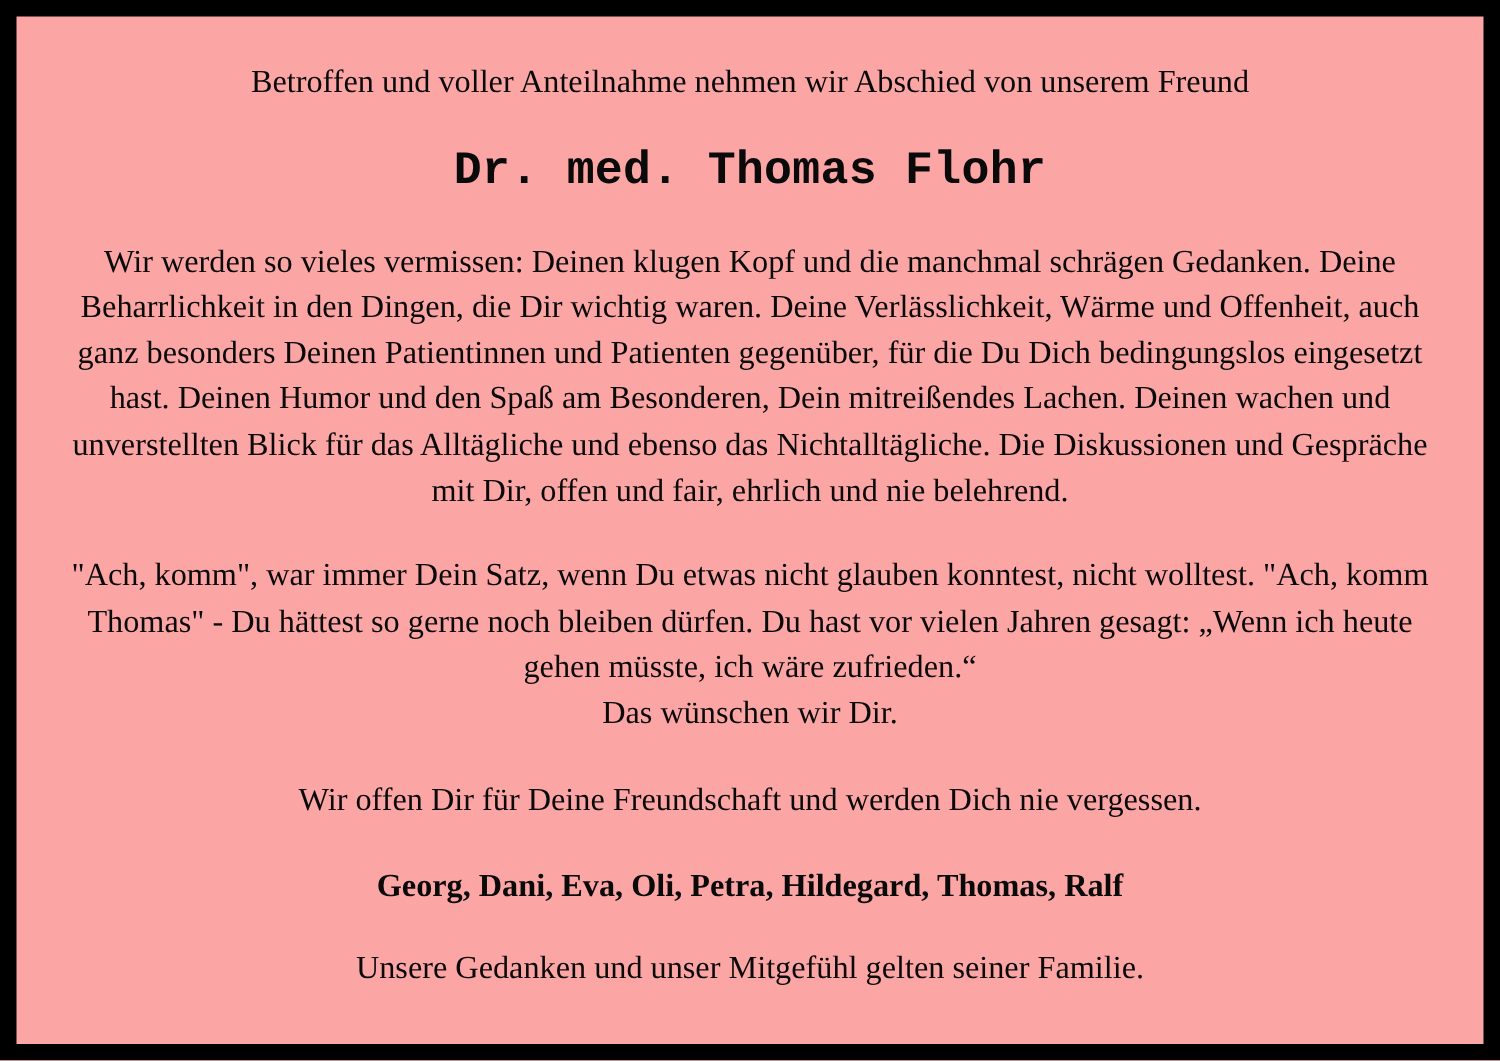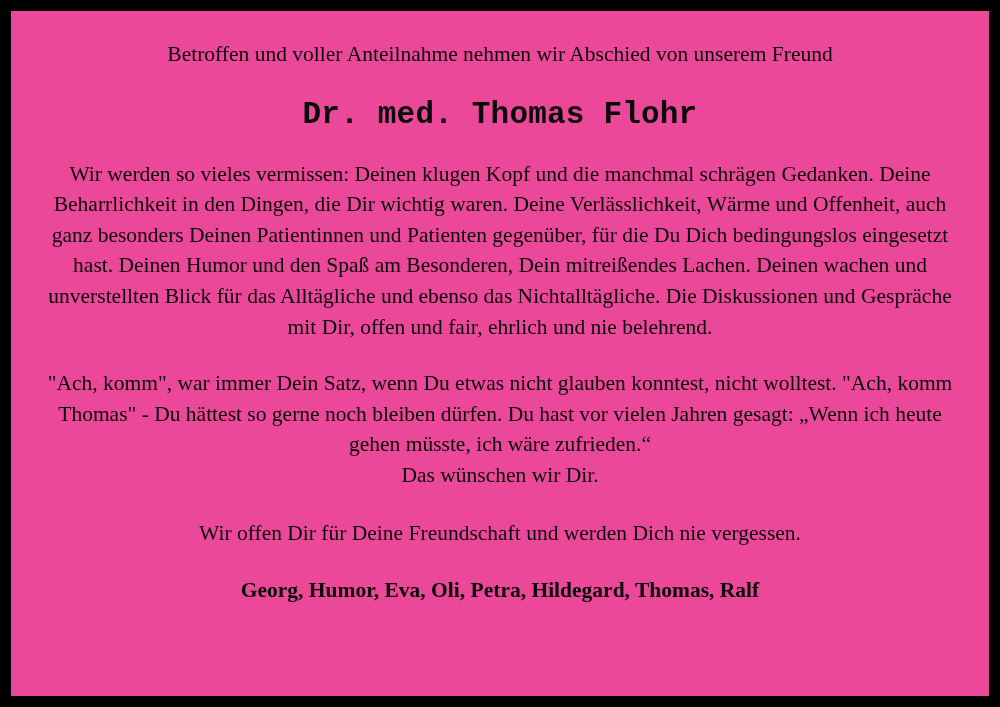--- a/index.html
+++ b/index.html
@@ -9,21 +9,21 @@
   }
   body {
     width: 1000px;
     height: 707px;
     font-family: "Liberation Serif", serif;
   }
   .obituary {
     box-sizing: border-box;
     width: 1000px;
     height: 707px;
-    background: #ec4899;
+    background: #fca5a5;
     border: 11px solid #000000;
     padding: 22px 28px 18px 28px;
     display: flex;
     flex-direction: column;
     align-items: center;
     color: #0a0a0a;
   }
   .intro-line {
     font-size: 21.5px;
     line-height: 1.3;
@@ -79,16 +79,17 @@
   <div class="deceased-name">Dr. med. Thomas Flohr</div>
 
   <div class="body-block">Wir werden so vieles vermissen:  Deinen klugen Kopf und die manchmal schrägen Gedanken. Deine Beharrlichkeit in den Dingen, die Dir wichtig waren. Deine Verlässlichkeit, Wärme und Offenheit, auch ganz besonders Deinen Patientinnen und Patienten gegenüber, für die Du Dich bedingungslos eingesetzt hast. Deinen Humor und den Spaß am Besonderen, Dein mitreißendes Lachen. Deinen wachen und unverstellten Blick für das Alltägliche und ebenso das Nichtalltägliche. Die Diskussionen und Gespräche mit Dir, offen und fair, ehrlich und nie belehrend.</div>
 
   <div class="body-block second">"Ach, komm", war immer Dein Satz, wenn Du etwas nicht glauben konntest, nicht wolltest. "Ach, komm Thomas" - Du hättest so gerne noch bleiben dürfen. Du hast vor vielen Jahren gesagt: „Wenn ich heute gehen müsste, ich wäre zufrieden.“</div>
 
   <div class="wish-line body-block" style="margin-top:0;">Das wünschen wir Dir.</div>
 
   <div class="thanks-line">Wir offen Dir für Deine Freundschaft und werden Dich nie vergessen.</div>
 
-  <div class="signers">Georg, Humor, Eva, Oli, Petra, Hildegard, Thomas, Ralf</div>
+  <div class="signers">Georg, Dani, Eva, Oli, Petra, Hildegard, Thomas, Ralf</div>
 
+  <div class="closing-line">Unsere Gedanken und unser Mitgefühl gelten seiner Familie.</div>
 
 </div>
 
 </body></html>

